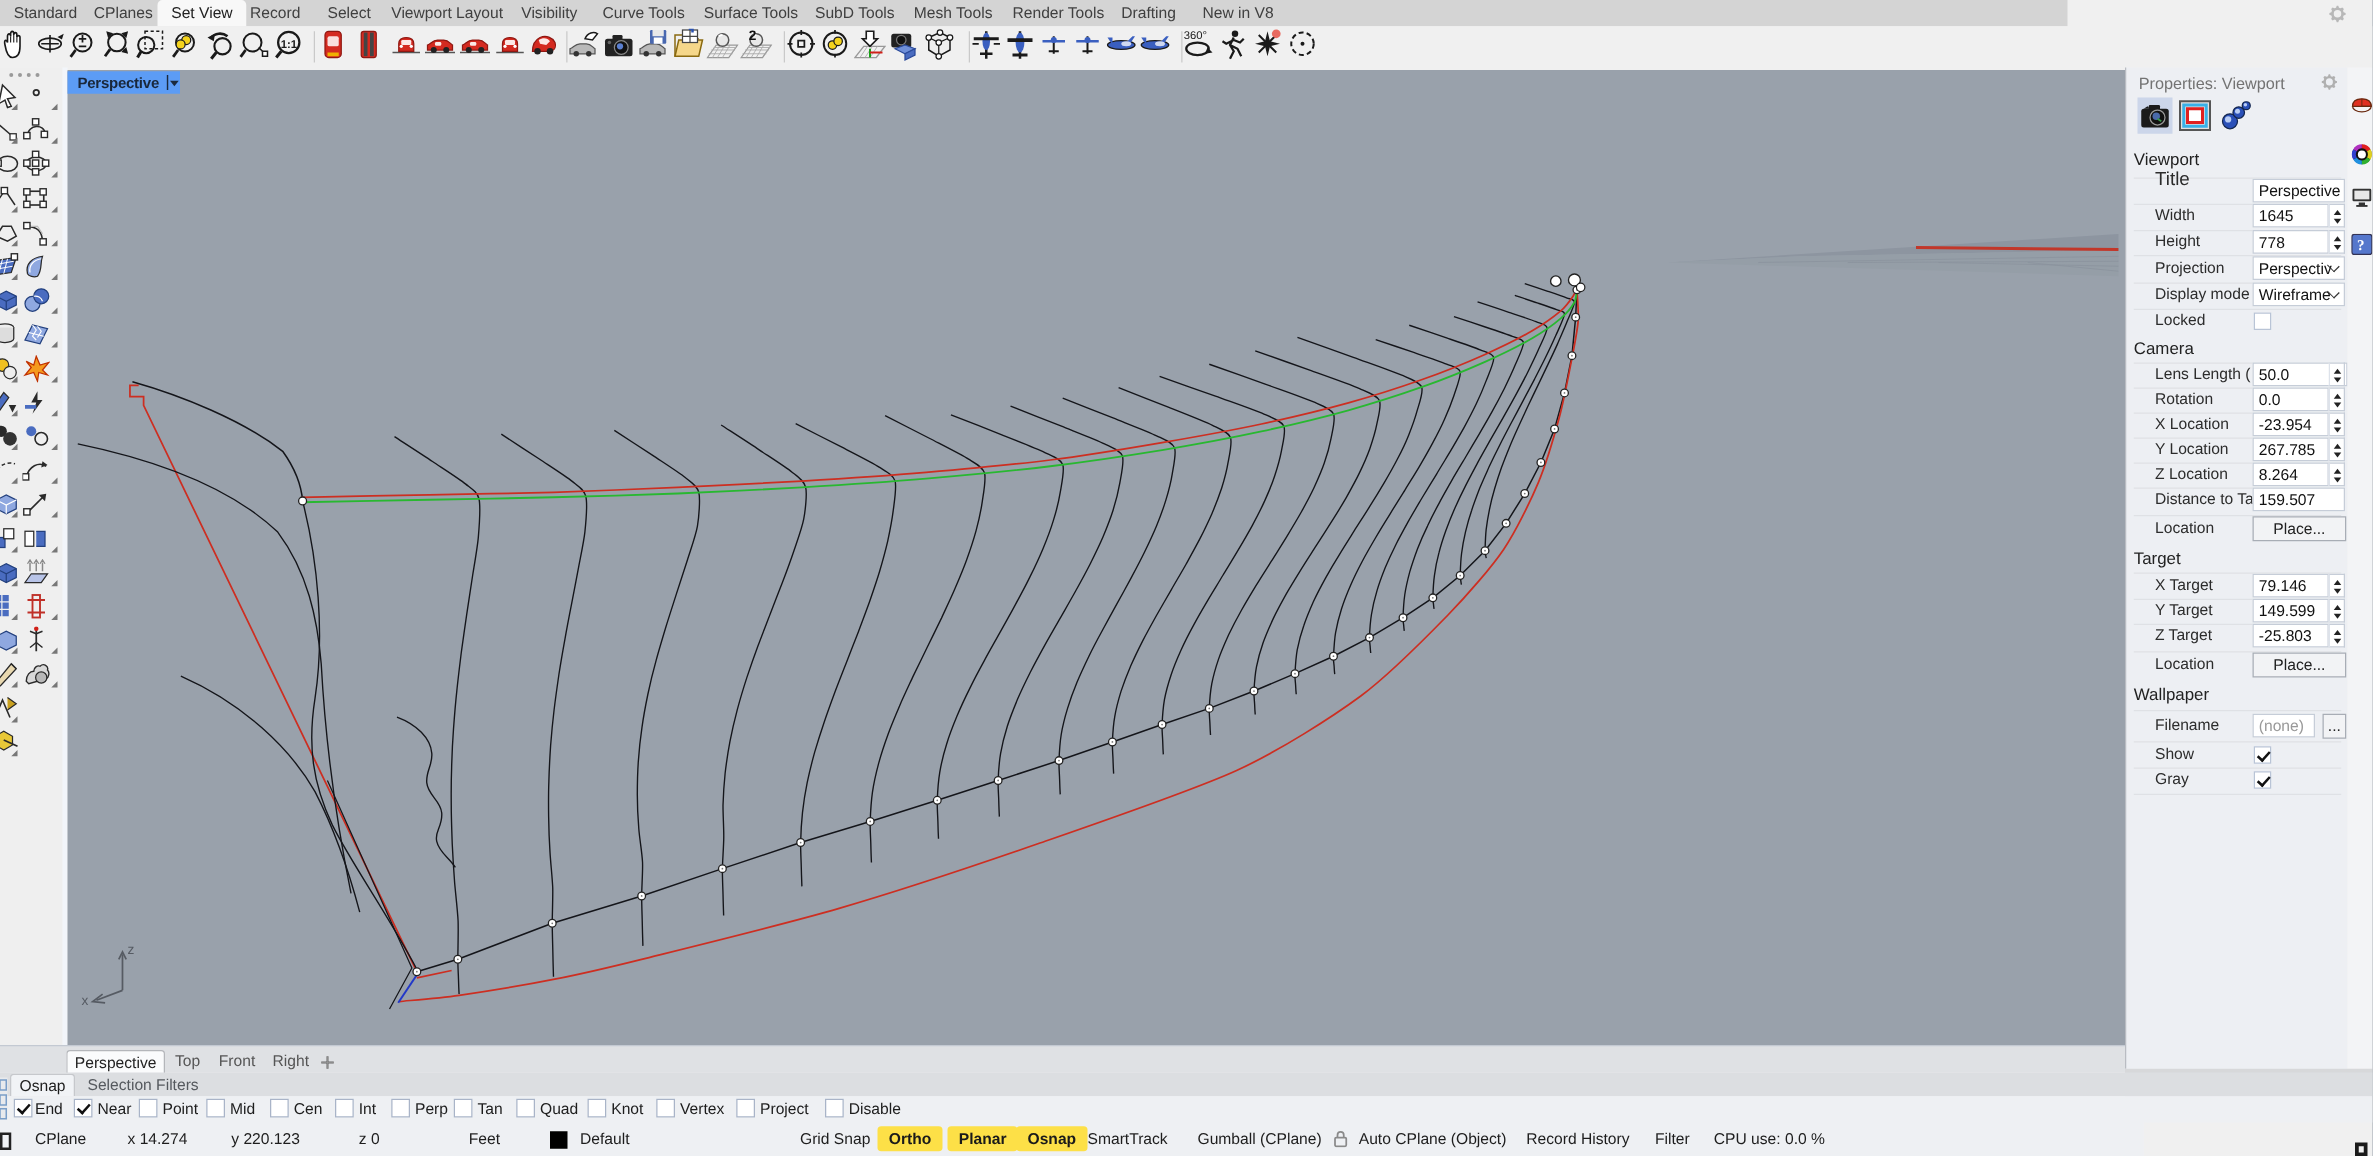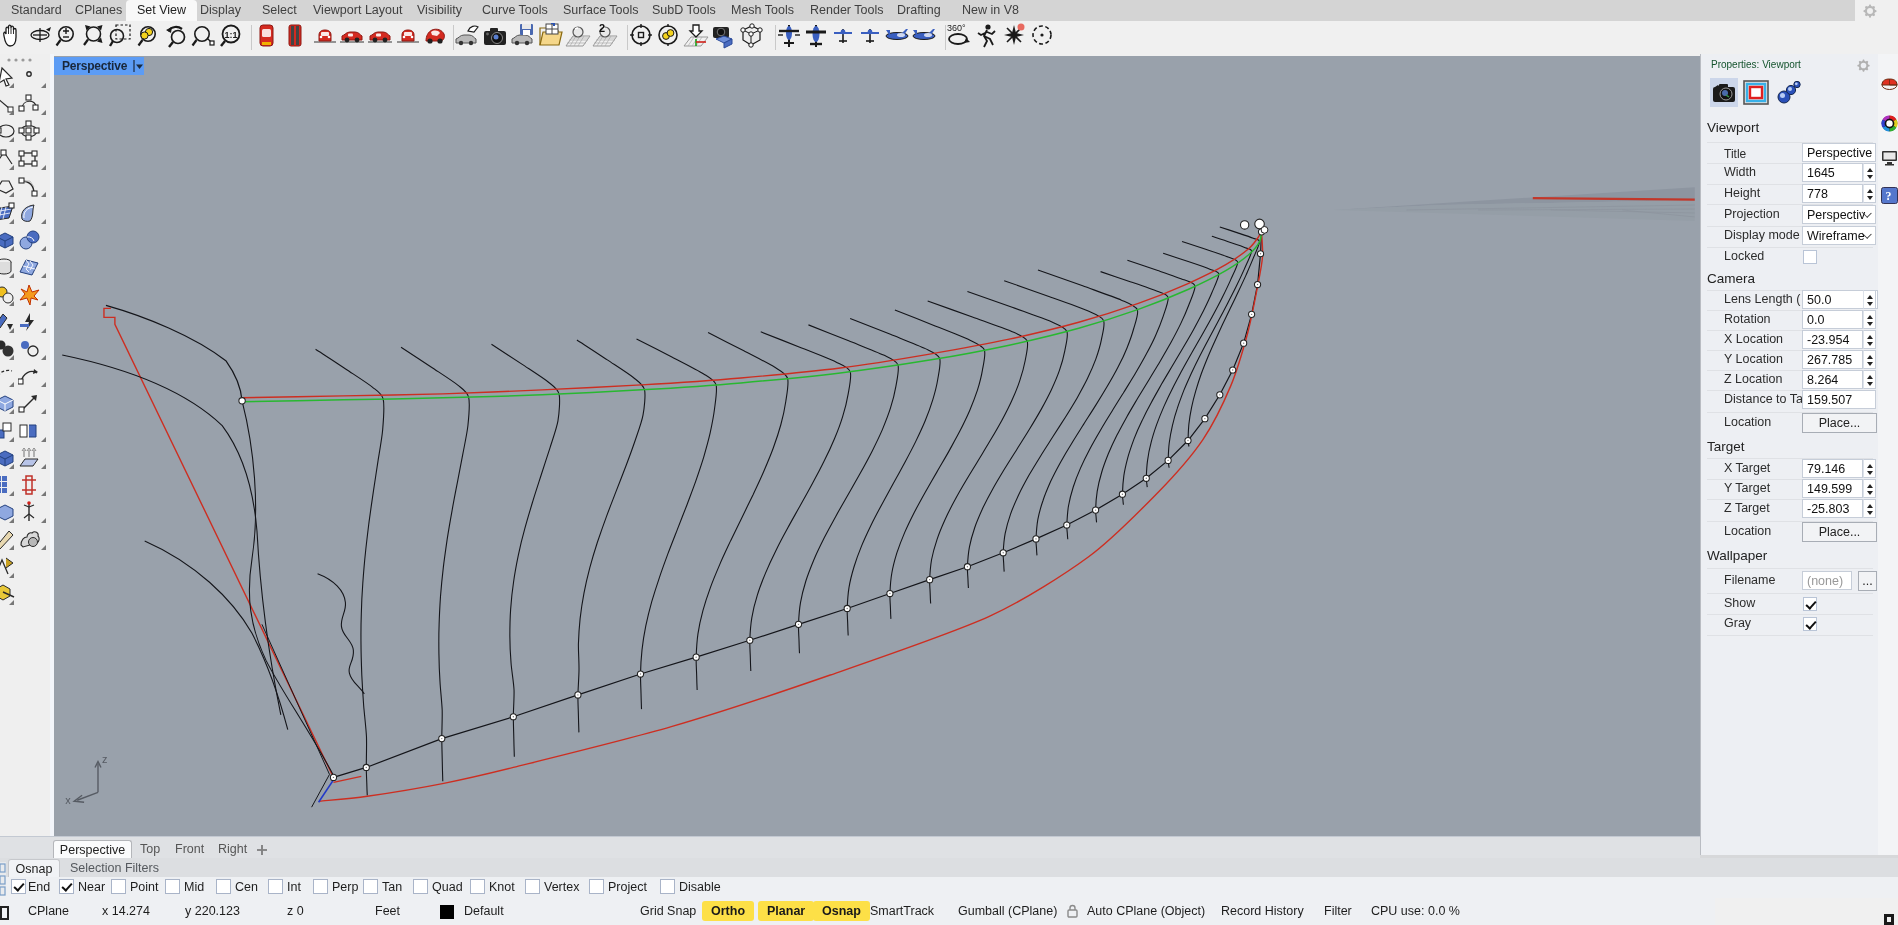--- a/index.html
+++ b/index.html
@@ -1,41 +1,41 @@
 <!DOCTYPE html>
 <html><head>
 <meta charset="utf-8">
 <style>
 * { margin:0; padding:0; box-sizing:border-box; }
 html,body { width:1898px; height:925px; overflow:hidden; font-family:"Liberation Sans",sans-serif; }
 body { position:relative; background:#f0f0f0; }
 .abs { position:absolute; }
 
 
-#menurow { left:0; top:0; width:1855px; height:21px; background:#d4d4d4; }
+#menurow { left:0; top:0; width:1654px; height:21px; background:#d4d4d4; }
 #menurow .mi { position:absolute; top:0; height:21px; line-height:21px; font-size:12.5px; color:#404040; padding:0 11px; }
 #menurow .sel { background:#f8f8f8; border-radius:4px 4px 0 0; color:#222; }
 
 
 #toolrow { left:0; top:21px; width:1898px; height:33px; background:#f0f0f0; }
 .tsep { position:absolute; top:4px; width:1px; height:25px; background:#c9c9c9; }
 
 
 #sidebar { left:0; top:54px; width:50px; height:782px; background:#efefef; }
 #splitter { left:50px; top:54px; width:4px; height:782px; background:#f2f5fa; }
 .tri { position:absolute; width:0; height:0; border-left:5px solid transparent; border-bottom:5px solid #777; }
 
 
 #vp { left:54px; top:56px; width:1646px; height:780px; background:#99a1ab; }
 #vplabel { left:54px; top:57px; width:90px; height:18px; background:#5c9cf5; color:#19273a; font-weight:bold; font-size:12px; letter-spacing:-0.2px; line-height:18px; }
 
 
 #rpanel { left:1700px; top:54px; width:178px; height:801px; background:#edeff3; border-left:1px solid #b9bcc2; }
 #rstrip { left:1878px; top:54px; width:20px; height:801px; background:#f3f4f6; }
-.phead { position:absolute; font-size:10px; color:#14532d; }
+.phead { position:absolute; font-size:13px; color:#737373; }
 .rlabel { position:absolute; left:23px; font-size:12.5px; color:#2c2c2c; }
 .rsechead { position:absolute; left:6px; font-size:13.5px; color:#222; }
 .rfield { position:absolute; left:101px; width:74px; height:19px; background:#fff; border:1px solid #c6cdd8; font-size:12.5px; color:#111; padding:1px 4px 0 4px; line-height:16px; }
 .rsep { position:absolute; left:6px; width:166px; height:1px; background:#dfe1e5; }
 .spin { position:absolute; left:162px; width:13px; height:19px; background:#fff; border:1px solid #c6cdd8; border-left:1px solid #dde2ea; }
 .spin:before { content:""; position:absolute; left:3px; top:3.5px; width:0; height:0; border-left:3px solid transparent; border-right:3px solid transparent; border-bottom:4.5px solid #222; }
 .spin:after { content:""; position:absolute; left:3px; top:11px; width:0; height:0; border-left:3px solid transparent; border-right:3px solid transparent; border-top:4.5px solid #222; }
 .chev { position:absolute; left:161px; width:10px; height:6px; }
 .chev:before { content:""; position:absolute; left:0; top:0; width:7px; height:7px; border-right:1.6px solid #333; border-bottom:1.6px solid #333; transform:rotate(45deg) scale(1,0.8); transform-origin:60% 60%; }
 .rcheck { position:absolute; left:102px; width:14px; height:14px; background:#fff; border:1px solid #b9c4d6; }
@@ -54,21 +54,21 @@
 .st { position:absolute; top:6px; font-size:12.5px; color:#1d1d1d; }
 .stbtn { position:absolute; top:3px; height:20px; background:#fde047; border-radius:3px; font-size:12.5px; font-weight:bold; color:#1a1a1a; line-height:20px; padding:0 9px; }
 </style>
 </head>
 <body>
 
 <div id="menurow" class="abs">
   <div class="mi" style="left:0px">Standard</div>
   <div class="mi" style="left:64px">CPlanes</div>
   <div class="mi sel" style="left:126px">Set View</div>
-  <div class="mi" style="left:189px">Display</div>
+  <div class="mi" style="left:189px">Record</div>
   <div class="mi" style="left:251px">Select</div>
   <div class="mi" style="left:302px">Viewport Layout</div>
   <div class="mi" style="left:406px">Visibility</div>
   <div class="mi" style="left:471px">Curve Tools</div>
   <div class="mi" style="left:552px">Surface Tools</div>
   <div class="mi" style="left:641px">SubD Tools</div>
   <div class="mi" style="left:720px">Mesh Tools</div>
   <div class="mi" style="left:799px">Render Tools</div>
   <div class="mi" style="left:886px">Drafting</div>
   <div class="mi" style="left:951px">New in V8</div>
@@ -717,21 +717,21 @@
 <svg class="abs" style="left:76px;top:27px" width="24" height="24" viewBox="0 0 24 24">
       <circle cx="7" cy="16" r="6" fill="#2a50b8" stroke="#14274f"></circle>
       <circle cx="5.5" cy="14.5" r="2.5" fill="#b8ccf4"></circle>
       <circle cx="14" cy="9" r="4.6" fill="#2a50b8" stroke="#14274f"></circle>
       <circle cx="13" cy="8" r="2" fill="#b8ccf4"></circle>
       <circle cx="20" cy="3.5" r="3.2" fill="#2a50b8" stroke="#14274f"></circle>
       <circle cx="19.3" cy="2.8" r="1.4" fill="#b8ccf4"></circle>
     </svg>
 <div class="rsechead" style="top:66px">Viewport</div>
 <div class="rsep" style="top:88px"></div>
-<div class="rlabel" style="top:93px;font-size:12px">Title</div>
+<div class="rlabel" style="top:81px;font-size:15px">Title</div>
 <div class="rfield" style="top:89px;width:74px">Perspective</div>
 <div class="rsep" style="top:109px"></div>
 <div class="rlabel" style="top:111px;font-size:12.5px">Width</div>
 <div class="rfield" style="top:109px;width:61px">1645</div>
 <div class="spin" style="top:109px"></div>
 <div class="rsep" style="top:130px"></div>
 <div class="rlabel" style="top:132px;font-size:12.5px">Height</div>
 <div class="rfield" style="top:130px;width:61px">778</div>
 <div class="spin" style="top:130px"></div>
 <div class="rsep" style="top:150px"></div>

